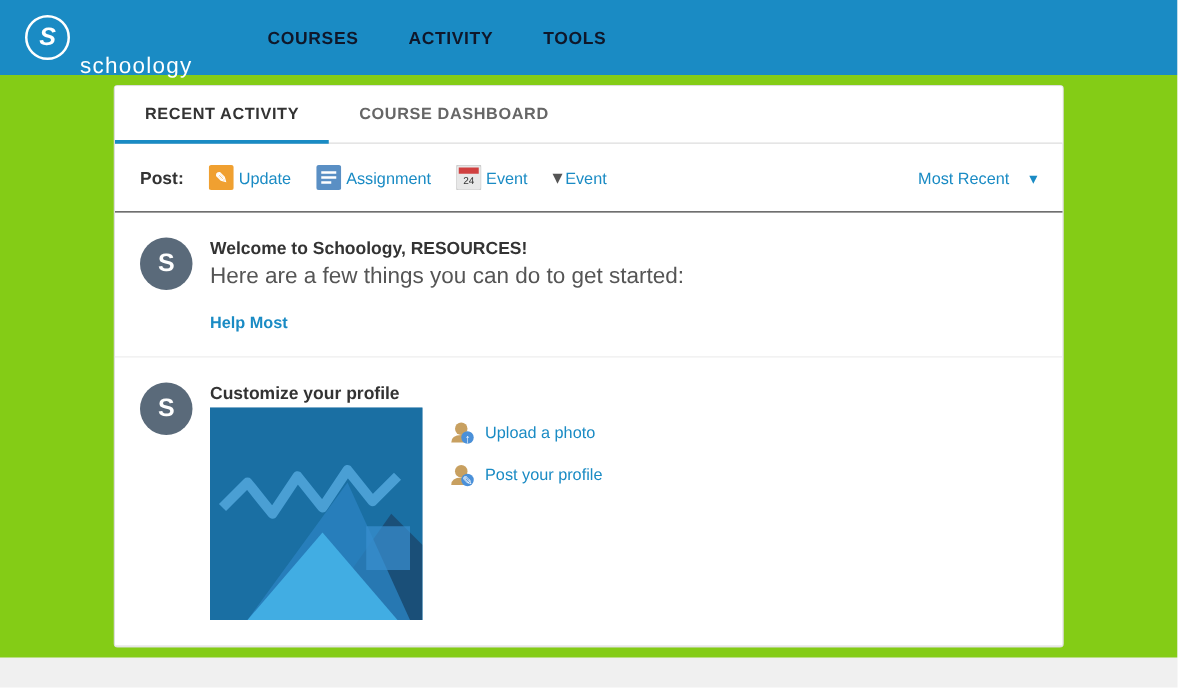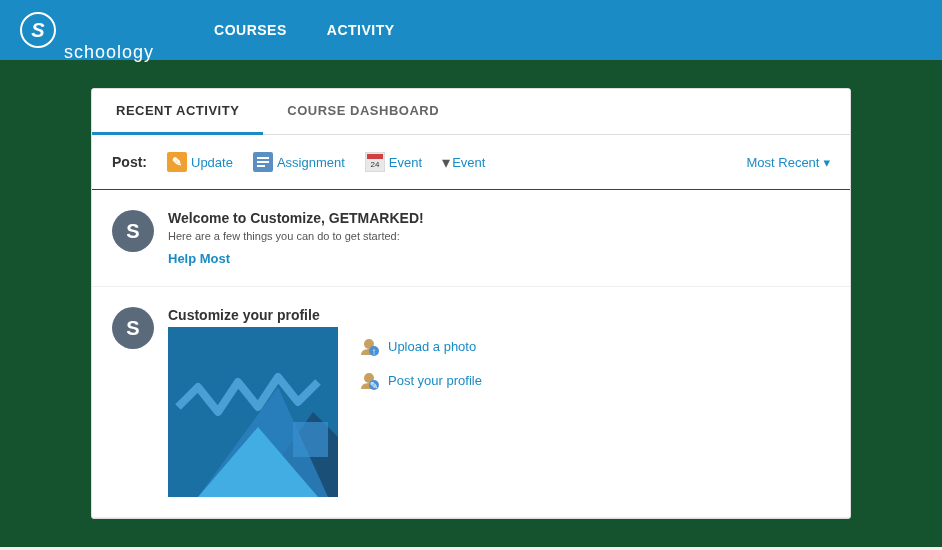--- a/index.html
+++ b/index.html
@@ -46,33 +46,33 @@
       font-size: 18px;
       font-weight: 300;
       letter-spacing: 1px;
       margin-top: 44px;
     }
     .nav-links {
       display: flex;
       gap: 0;
     }
     .nav-link {
-      color: #ffffff;
+      color: #0f172a;
       text-decoration: none;
       font-size: 14px;
       font-weight: 600;
       letter-spacing: 0.5px;
       padding: 8px 20px;
       cursor: pointer;
     }
 
     
     .main {
-      background: #14532d;
-      padding: 28px;
+      background: #84cc16;
+      padding: 8px;
     }
     .content-card {
       background: white;
       border: 1px solid #ddd;
       border-radius: 3px;
       margin: 0 auto;
       max-width: 760px;
     }
 
     
@@ -137,21 +137,21 @@
       font-size: 13px;
       padding: 3px 8px;
     }
     .most-recent {
       margin-left: auto;
       color: #1a8bc4;
       cursor: pointer;
       font-size: 13px;
       display: flex;
       align-items: center;
-      gap: 4px;
+      gap: 16px;
     }
 
     
     .activity-item {
       display: flex;
       padding: 20px;
       border-bottom: 1px solid #eee;
       gap: 14px;
     }
     .avatar {
@@ -171,22 +171,22 @@
       flex: 1;
     }
     .activity-title {
       font-weight: 700;
       font-size: 14px;
       color: #333;
       margin-bottom: 4px;
     }
     .activity-sub {
       color: #555;
-      font-size: 11px;
-      margin-bottom: 8px;
+      font-size: 18px;
+      margin-bottom: 18px;
     }
     .help-link {
       color: #1a8bc4;
       font-weight: 600;
       cursor: pointer;
       font-size: 13px;
       text-decoration: none;
     }
 
     
@@ -231,20 +231,21 @@
 <header class="header">
   <div class="logo">
     <div class="logo-icon">
       <span class="logo-s">S</span>
     </div>
     <span class="logo-text">schoology</span>
   </div>
   <nav class="nav-links">
     <a class="nav-link">COURSES</a>
     <a class="nav-link">ACTIVITY</a>
+    <a class="nav-link">TOOLS</a>
   </nav>
 </header>
 
 <div class="main">
   <div class="content-card">
 
     <div class="tabs">
       <div class="tab active">RECENT ACTIVITY</div>
       <div class="tab">COURSE DASHBOARD</div>
     </div>
@@ -294,21 +295,21 @@
         <span>Most Recent</span>
         <span>▾</span>
       </div>
     </div>
 
     <div class="activity-item">
       <div class="avatar">
         <span>S</span>
       </div>
       <div class="activity-content">
-        <div class="activity-title">Welcome to Customize, GETMARKED!</div>
+        <div class="activity-title">Welcome to Schoology, RESOURCES!</div>
         <div class="activity-sub">Here are a few things you can do to get started:</div>
         <a class="help-link">Help Most</a>
       </div>
     </div>
 
     <div class="activity-item">
       <div class="avatar">
         <span>S</span>
       </div>
       <div class="activity-content">

